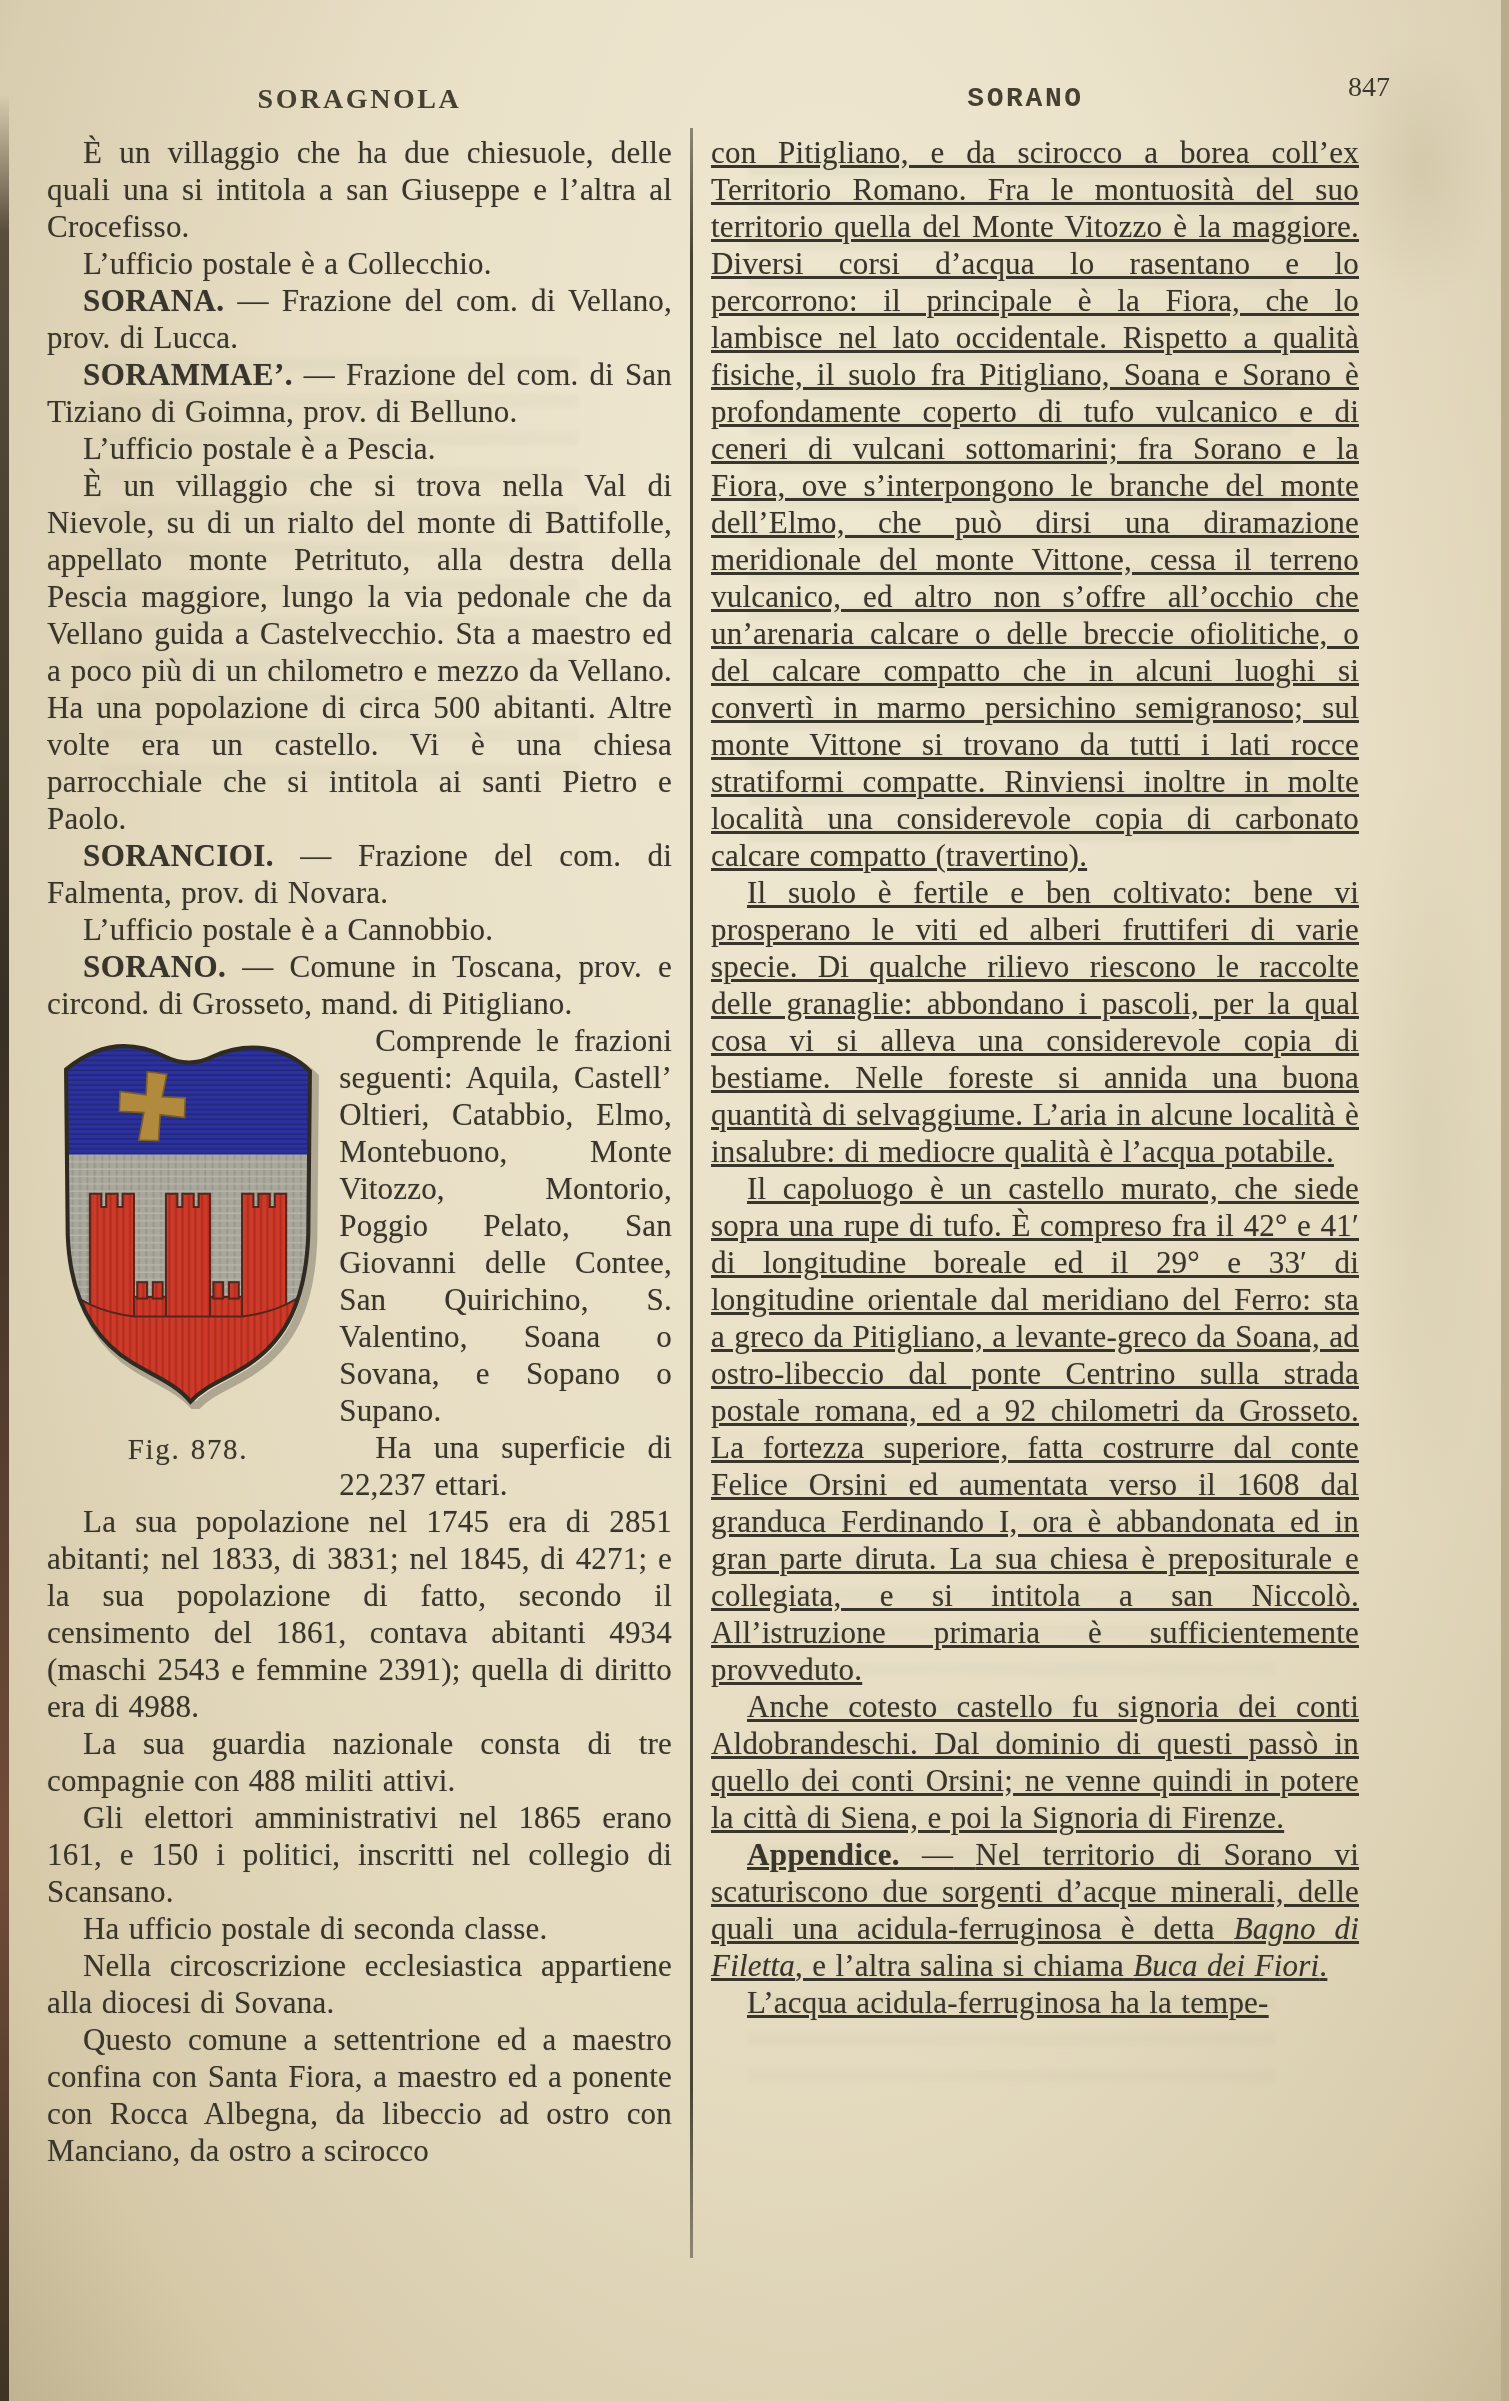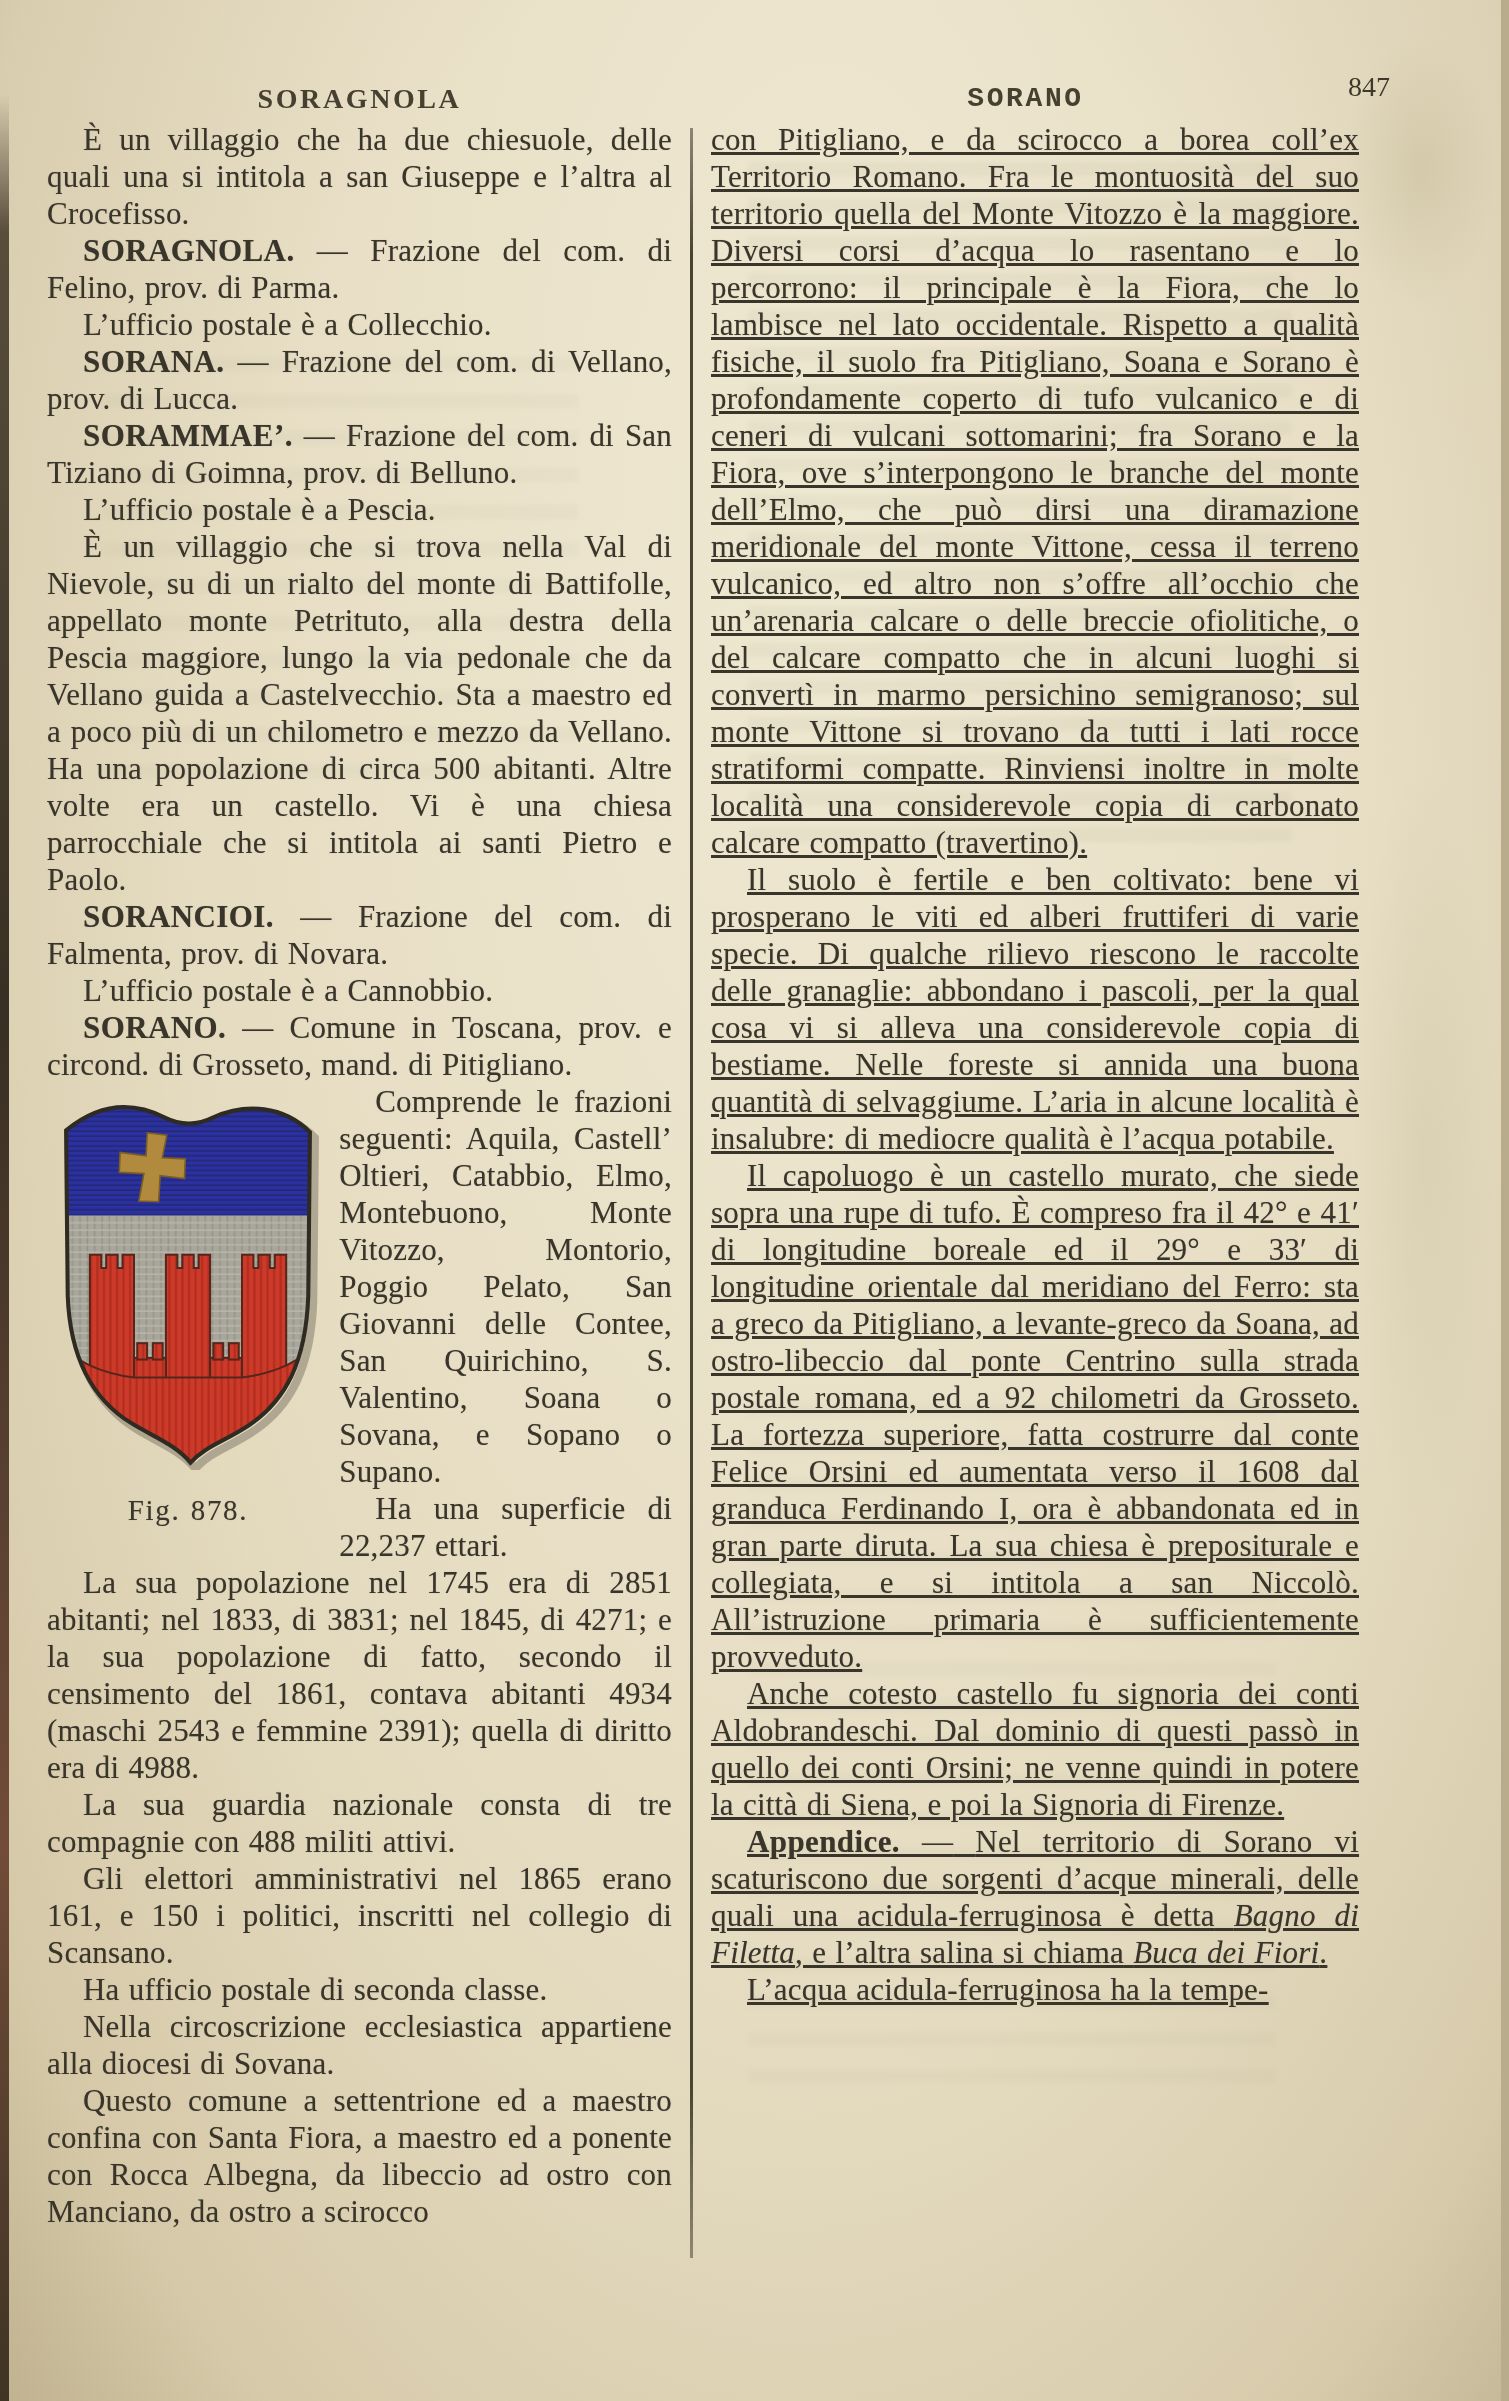--- a/index.html
+++ b/index.html
@@ -31,21 +31,21 @@
   .runhead{position:absolute;top:83px;font-size:28px;letter-spacing:2.6px;color:#45402f;
     font-weight:600;text-align:center;}
   .runhead.left{left:47px;width:625px;}
   .runhead.right{left:711px;width:629px;font-family:Liberation Mono, monospace;}
   .pagenum{position:absolute;top:71px;left:1250px;width:140px;text-align:right;
     font-size:28px;color:#3e392c;}
 
   .divider{position:absolute;left:690px;top:128px;width:2.6px;height:2130px;
     background:linear-gradient(to bottom, rgba(62,56,44,.55), #48432f 6%, #4a4433 92%, rgba(62,56,44,.5));}
 
-  .col{position:absolute;top:121px;font-size:31px;line-height:37px;text-align:justify;
+  .col{position:absolute;top:134px;font-size:31px;line-height:37px;text-align:justify;
     letter-spacing:0.2px;word-spacing:1.3px;color:#3a352b;
     text-shadow:0 0 0.9px rgba(58,53,42,.35);}
   .col.left{left:47px;width:625px;}
   .col.right{left:711px;width:648px;text-decoration:underline;}
   .para{margin:0;text-indent:36px;}
   .para.noindent{text-indent:0;}
   .para.clear{clear:left;}
   .head{font-weight:700;letter-spacing:0.4px;}
   .figure{float:left;width:282px;margin:8.5px 10.2px 5.1px 0;text-align:center;}
   .figure svg{display:block;width:270px;height:378px;margin:0 auto;}
@@ -67,21 +67,20 @@
   <div class="bleed b3"></div>
 
   <div class="runhead left">SORAGNOLA</div>
   <div class="runhead right">SORANO</div>
   <div class="pagenum">847</div>
 
   <div class="divider"></div>
 
   <div class="col left">
     <p class="para">È un villaggio che ha due chiesuole, delle quali una si intitola a san Giuseppe e l’altra al Crocefisso.</p>
-    <p class="para"><span class="head">SORAGNOLA.</span> <span>—</span> <span>Frazione del com. di Felino, prov. di Parma.</span></p>
     <p class="para">L’ufficio postale è a Collecchio.</p>
     <p class="para"><span class="head">SORANA.</span> <span>—</span> <span>Frazione del com. di Vellano, prov. di Lucca.</span></p>
     <p class="para"><span class="head">SORAMMAE’.</span> <span>—</span> <span>Frazione del com. di San Tiziano di Goimna, prov. di Belluno.</span></p>
     <p class="para">L’ufficio postale è a Pescia.</p>
     <p class="para">È un villaggio che si trova nella Val di Nievole, su di un rialto del monte di Battifolle, appellato monte Petrituto, alla destra della Pescia maggiore, lungo la via pedonale che da Vellano guida a Castelvecchio. Sta a maestro ed a poco più di un chilometro e mezzo da Vellano. Ha una popolazione di circa 500 abitanti. Altre volte era un castello. Vi è una chiesa parrocchiale che si intitola ai santi Pietro e Paolo.</p>
     <p class="para"><span class="head">SORANCIOI.</span> <span>—</span> <span>Frazione del com. di Falmenta, prov. di Novara.</span></p>
     <p class="para">L’ufficio postale è a Cannobbio.</p>
     <p class="para"><span class="head">SORANO.</span> <span>—</span> <span>Comune in Toscana, prov. e circond. di Grosseto, mand. di Pitigliano.</span></p>
 
     <div class="figure">

